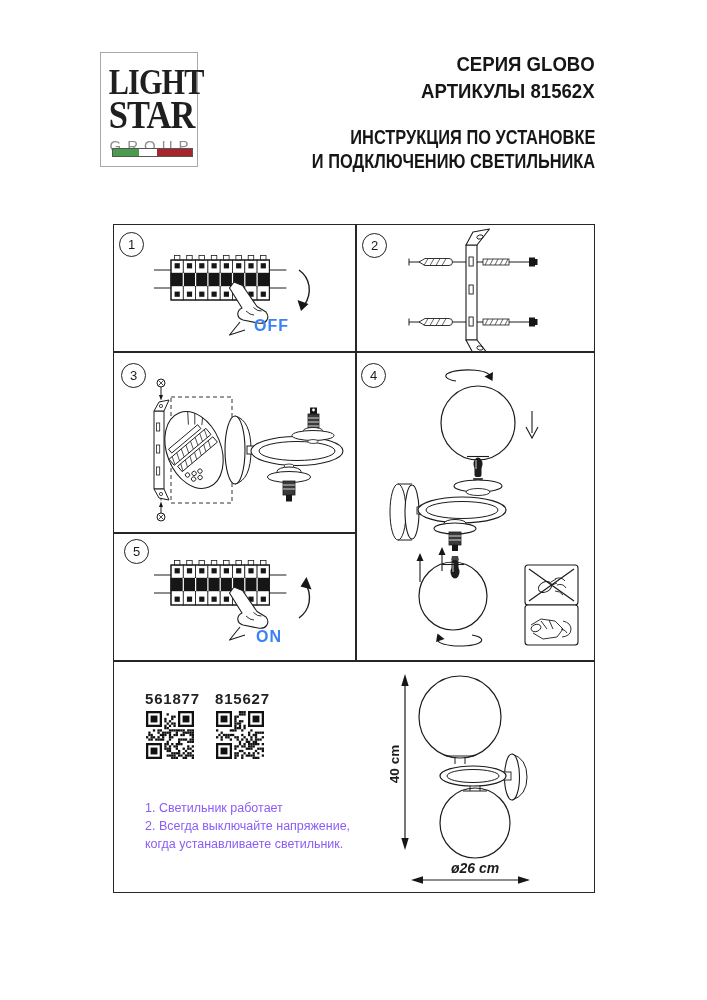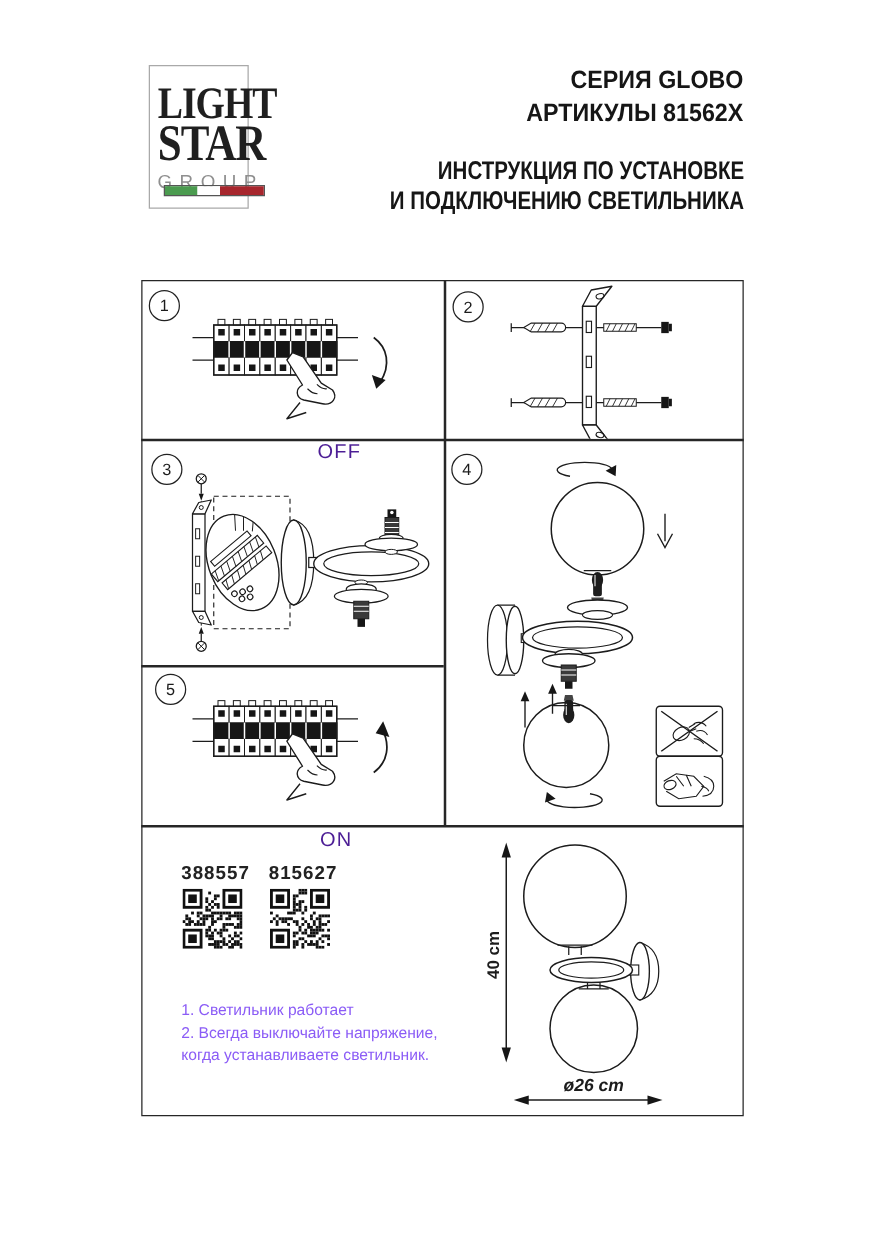--- a/index.html
+++ b/index.html
@@ -1,19 +1,19 @@
 <!DOCTYPE html>
 <html><head>
 <meta charset="utf-8">
 <style>
   html,body{margin:0;padding:0;background:#e8e8e8;}
   .sheet{position:relative;width:707px;height:1000px;background:#ffffff;margin:0 auto;
          font-family:"Liberation Sans",sans-serif;color:#1c1c1c;overflow:hidden;}
   
-  .logo-box{position:absolute;left:119px;top:52px;width:80px;height:115px;
+  .logo-box{position:absolute;left:100px;top:52px;width:98px;height:115px;
             border:1.5px solid #a9a9a9;box-sizing:border-box;background:#fff;}
   .logo-w1{position:absolute;left:0;top:14px;width:100%;text-align:center;
            font-family:"Liberation Serif",serif;font-weight:700;font-size:36px;line-height:30px;
            transform:scaleX(0.84);letter-spacing:-1px;color:#1f1f1f;}
   .logo-w2{position:absolute;left:0;top:44px;width:100%;text-align:center;
            font-family:"Liberation Serif",serif;font-weight:700;font-size:41px;line-height:34px;
            transform:scaleX(0.84);letter-spacing:-1px;color:#1f1f1f;}
   .logo-w3{position:absolute;left:0;top:84px;width:100%;text-align:center;
            font-size:15px;letter-spacing:6px;text-indent:6px;color:#8f8f8f;font-weight:500;}
   .logo-flag{position:absolute;left:11px;top:95px;width:79px;height:7px;
@@ -24,21 +24,21 @@
        transform-origin:right center;color:#161616;}
   .hdr-sm{font-size:20px;transform:scaleX(0.93);}
   .hdr-lg{font-size:20.5px;transform:scaleX(0.80);}
   
   .gline{position:absolute;background:#262626;}
   .gbox{position:absolute;border:1.5px solid #262626;box-sizing:border-box;}
   
   .badge{position:absolute;width:23px;height:23px;border:1.3px solid #222;border-radius:50%;
          background:#fff;text-align:center;line-height:23px;font-size:13px;font-weight:500;}
   .panel{position:absolute;}
-  .small-label{position:absolute;font-size:16px;font-weight:400;letter-spacing:1px;color:#4c1d95;margin-top:36px;}
+  .small-label{position:absolute;font-size:16px;font-weight:700;letter-spacing:1px;color:#3b82f6;}
   .article{position:absolute;font-size:15px;font-weight:700;letter-spacing:0.8px;color:#222;}
   .qr-code{position:absolute;width:48px;height:48px;}
   .notes{position:absolute;left:145px;top:799px;width:220px;font-size:12.5px;line-height:18px;
          color:#8b5cf6;font-weight:400;}
   .dim-v{position:absolute;left:369px;top:756px;width:52px;height:16px;text-align:center;
          font-size:13.5px;font-weight:700;transform:rotate(-90deg);}
   .dim-h{position:absolute;left:443px;top:860px;width:64px;text-align:center;
          font-size:14px;font-weight:700;font-style:italic;}
   svg{display:block;}
 </style>
@@ -272,21 +272,21 @@
   </svg>
 
   <svg class="panel" style="left:113px;top:532px" width="242" height="128" viewBox="0 0 242 128">
     <use href="#b-strip" xlink:href="#b-strip" x="58" y="33"></use>
     <use href="#hand" xlink:href="#hand" x="121" y="55"></use>
     <path d="M186,86 C197,78 200,64 192,50" stroke="#1c1c1c" stroke-width="1.4" fill="none"></path>
     <polygon points="193.5,45 187.5,54.5 198.5,57.5" fill="#161616"></polygon>
   </svg>
   <div class="small-label" style="left:256px;top:628px">ON</div>
 
-  <div class="article" style="left:145px;top:690px">388557</div>
+  <div class="article" style="left:145px;top:690px">561877</div>
   <div class="article" style="left:215px;top:690px">815627</div>
   <svg class="qr-code" style="left:146px;top:711px" viewBox="0 0 48 48">
       <rect x="20.57142857142857" y="2.2857142857142856" width="2.2857142857142856" height="2.2857142857142856" fill="#111"></rect>
       <rect x="25.142857142857142" y="4.571428571428571" width="2.2857142857142856" height="2.2857142857142856" fill="#111"></rect>
       <rect x="27.428571428571427" y="4.571428571428571" width="2.2857142857142856" height="2.2857142857142856" fill="#111"></rect>
       <rect x="18.285714285714285" y="6.857142857142857" width="2.2857142857142856" height="2.2857142857142856" fill="#111"></rect>
       <rect x="25.142857142857142" y="6.857142857142857" width="2.2857142857142856" height="2.2857142857142856" fill="#111"></rect>
       <rect x="18.285714285714285" y="9.142857142857142" width="2.2857142857142856" height="2.2857142857142856" fill="#111"></rect>
       <rect x="22.857142857142854" y="9.142857142857142" width="2.2857142857142856" height="2.2857142857142856" fill="#111"></rect>
       <rect x="20.57142857142857" y="11.428571428571427" width="2.2857142857142856" height="2.2857142857142856" fill="#111"></rect>

